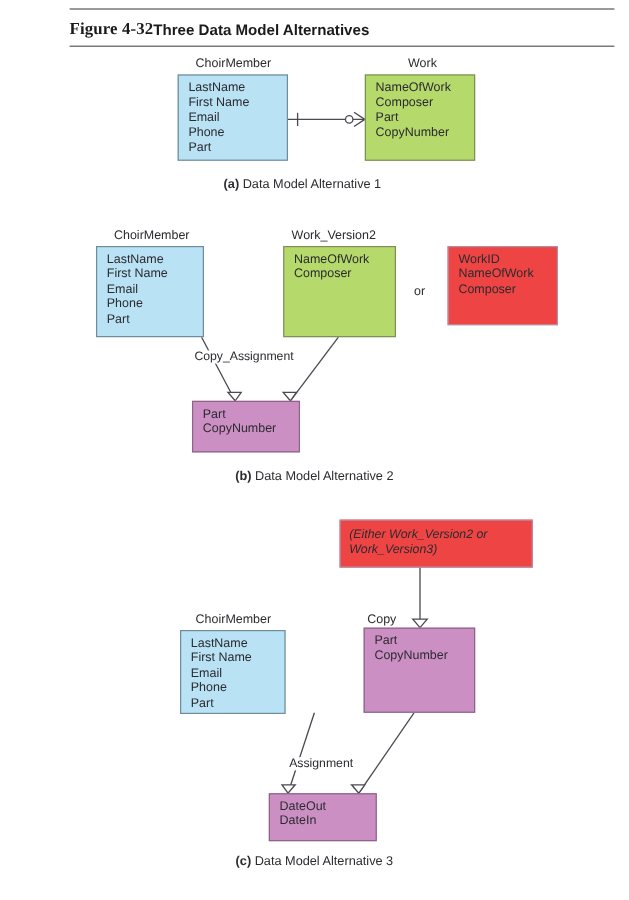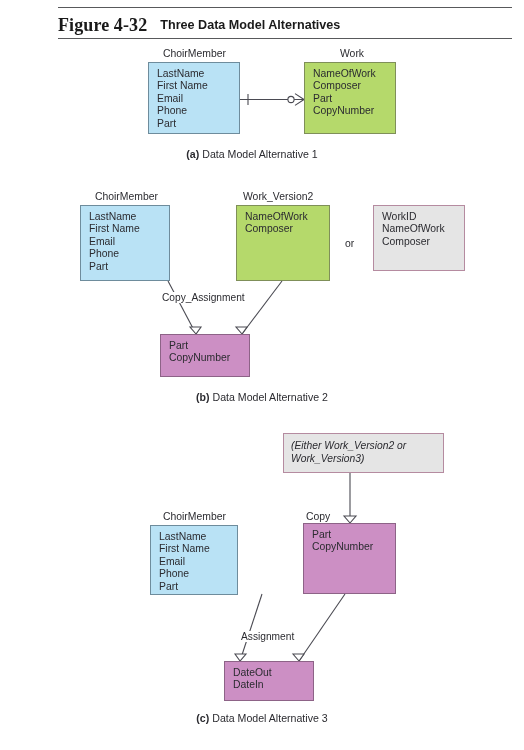--- a/index.html
+++ b/index.html
@@ -31,30 +31,29 @@
     position: absolute;
     left: 58px;
     top: 13px;
     height: 24px;
     display: flex;
     align-items: center;
     white-space: nowrap;
   }
   .fig-num {
     font-family: "Liberation Serif", serif;
-    font-size: 18px;
+    font-size: 14px;
     font-weight: bold;
     letter-spacing: 0.1px;
     color: #1a1a1a;
   }
   .fig-title {
     font-family: "Liberation Sans", sans-serif;
     font-size: 12.6px;
     font-weight: bold;
-    margin-left: 13px;
     color: #1a1a1a;
   }
   .svg-layer {
     position: absolute;
     left: 0; top: 0;
     width: 524px;
     height: 750px;
     pointer-events: none;
   }
 
@@ -67,21 +66,21 @@
     font-size: 10.4px;
     line-height: 12.4px;
     color: #2b2b30;
   }
   .entity .attr {
     white-space: nowrap;
     display: block;
   }
   .entity.blue  { background: #b9e2f5; border-color: #6e8c9c; }
   .entity.green { background: #b5d96b; border-color: #7f8f59; }
-  .entity.pink  { background: #e5e5e5; border-color: #b58ba0; }
+  .entity.pink  { background: #ef4444; border-color: #b58ba0; }
   .entity.purple{ background: #cc8fc4; border-color: #8d6387; }
 
   .ent-label {
     position: absolute;
     font-size: 10.4px;
     color: #2b2b30;
     white-space: nowrap;
   }
 
   .rel-label {

